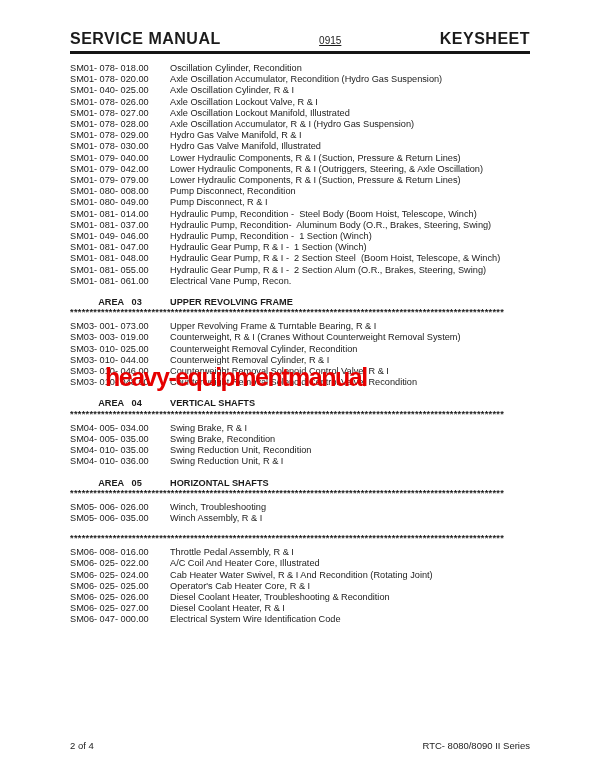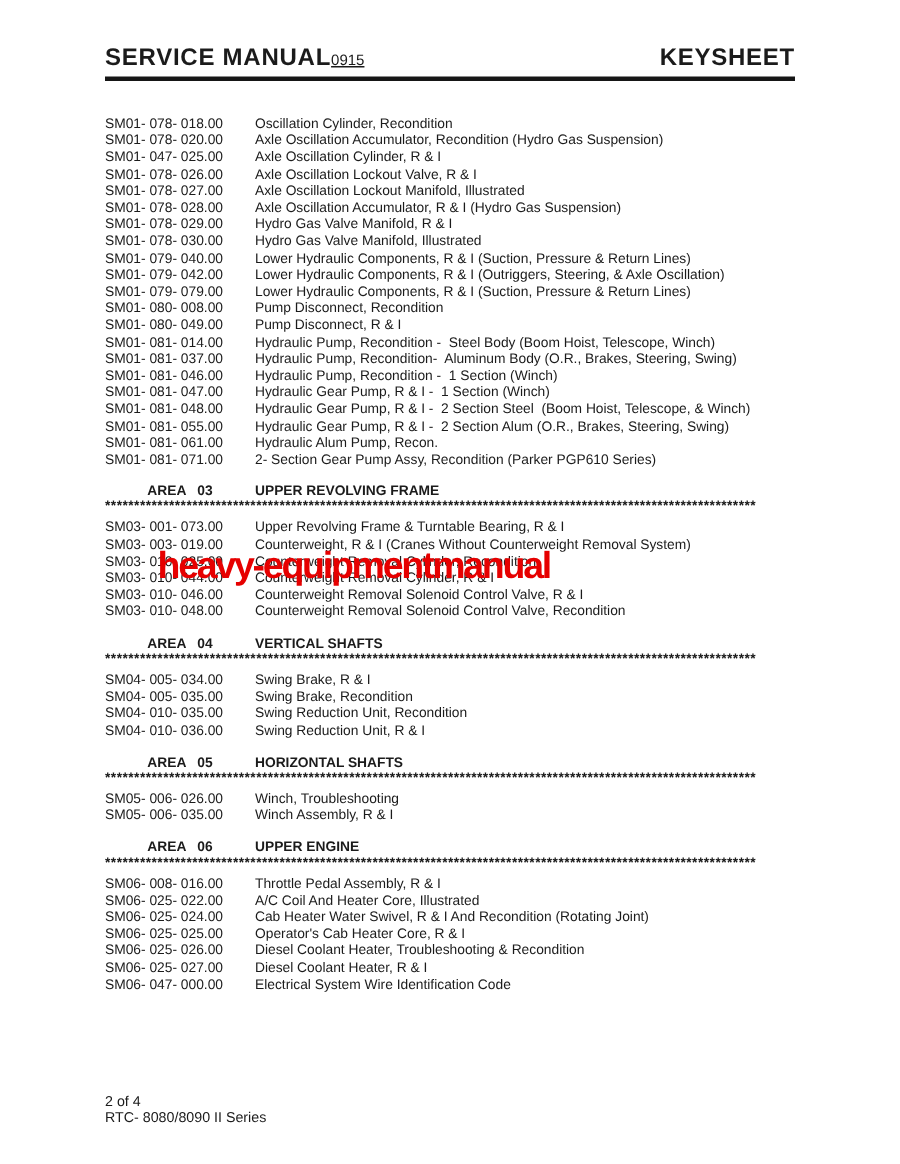--- a/index.html
+++ b/index.html
@@ -11,22 +11,22 @@
     color:#1b1b1b;
     overflow:hidden;
   }
   .inner{margin:0 70px;}
   .header{
     display:flex;align-items:baseline;
     padding-top:30px;padding-bottom:3px;
     border-bottom:3.5px solid #161616;
   }
   .title{font-size:16px;font-weight:bold;letter-spacing:0.5px;white-space:pre;}
-  .docnum{flex:1;font-size:10px;text-decoration:underline;}
-  #content{margin-top:23px;font-size:9.2px;line-height:11.2px;}
+  .docnum{flex:1;text-align:center;font-size:10px;text-decoration:underline;}
+  #content{margin-top:9px;font-size:9.2px;line-height:11.2px;}
   .section{margin-top:10px;}
   .section.no-header{margin-top:0;}
   .area-header{font-weight:bold;line-height:11.2px;white-space:nowrap;}
   .area-label{display:inline-block;width:100px;white-space:pre;text-align:center;}
   .area-title{white-space:pre;}
   .stars{
     font-weight:bold;font-size:9.2px;
     line-height:8px;height:8px;overflow:hidden;
     white-space:nowrap;letter-spacing:0.3px;
     margin-bottom:5px;
@@ -36,56 +36,54 @@
   .desc{white-space:pre;}
   .watermark{
     position:absolute;left:105px;top:363px;
     font-weight:bold;font-size:25px;letter-spacing:-1.5px;
     white-space:nowrap;z-index:5;
   }
   .footer{
     position:absolute;left:70px;right:70px;bottom:25px;
     display:flex;justify-content:space-between;
     font-size:9.5px;
-    flex-direction:column;
   }
 </style>
 </head>
 <body>
 
 <div class="page">
   <div class="inner">
     <div class="header">
       <span class="title">SERVICE MANUAL</span>
       <span class="docnum">0915</span>
       <span class="title">KEYSHEET</span>
     </div>
     <div id="content">
         <div class="section no-header">
           <div class="row"><span class="code">SM01- 078- 018.00</span><span class="desc">Oscillation Cylinder, Recondition</span></div>
           <div class="row"><span class="code">SM01- 078- 020.00</span><span class="desc">Axle Oscillation Accumulator, Recondition (Hydro Gas Suspension)</span></div>
-          <div class="row"><span class="code">SM01- 047- 025.00</span><span class="desc">Axle Oscillation Cylinder, R &amp; I</span></div>
+          <div class="row"><span class="code">SM01- 040- 025.00</span><span class="desc">Axle Oscillation Cylinder, R &amp; I</span></div>
           <div class="row"><span class="code">SM01- 078- 026.00</span><span class="desc">Axle Oscillation Lockout Valve, R &amp; I</span></div>
           <div class="row"><span class="code">SM01- 078- 027.00</span><span class="desc">Axle Oscillation Lockout Manifold, Illustrated</span></div>
           <div class="row"><span class="code">SM01- 078- 028.00</span><span class="desc">Axle Oscillation Accumulator, R &amp; I (Hydro Gas Suspension)</span></div>
           <div class="row"><span class="code">SM01- 078- 029.00</span><span class="desc">Hydro Gas Valve Manifold, R &amp; I</span></div>
           <div class="row"><span class="code">SM01- 078- 030.00</span><span class="desc">Hydro Gas Valve Manifold, Illustrated</span></div>
           <div class="row"><span class="code">SM01- 079- 040.00</span><span class="desc">Lower Hydraulic Components, R &amp; I (Suction, Pressure &amp; Return Lines)</span></div>
           <div class="row"><span class="code">SM01- 079- 042.00</span><span class="desc">Lower Hydraulic Components, R &amp; I (Outriggers, Steering, &amp; Axle Oscillation)</span></div>
           <div class="row"><span class="code">SM01- 079- 079.00</span><span class="desc">Lower Hydraulic Components, R &amp; I (Suction, Pressure &amp; Return Lines)</span></div>
           <div class="row"><span class="code">SM01- 080- 008.00</span><span class="desc">Pump Disconnect, Recondition</span></div>
           <div class="row"><span class="code">SM01- 080- 049.00</span><span class="desc">Pump Disconnect, R &amp; I</span></div>
           <div class="row"><span class="code">SM01- 081- 014.00</span><span class="desc">Hydraulic Pump, Recondition -  Steel Body (Boom Hoist, Telescope, Winch)</span></div>
           <div class="row"><span class="code">SM01- 081- 037.00</span><span class="desc">Hydraulic Pump, Recondition-  Aluminum Body (O.R., Brakes, Steering, Swing)</span></div>
-          <div class="row"><span class="code">SM01- 081- 046.00</span><span class="desc">Hydraulic Pump, Recondition -  1 Section (Winch)</span></div>
+          <div class="row"><span class="code">SM01- 049- 046.00</span><span class="desc">Hydraulic Pump, Recondition -  1 Section (Winch)</span></div>
           <div class="row"><span class="code">SM01- 081- 047.00</span><span class="desc">Hydraulic Gear Pump, R &amp; I -  1 Section (Winch)</span></div>
           <div class="row"><span class="code">SM01- 081- 048.00</span><span class="desc">Hydraulic Gear Pump, R &amp; I -  2 Section Steel  (Boom Hoist, Telescope, &amp; Winch)</span></div>
           <div class="row"><span class="code">SM01- 081- 055.00</span><span class="desc">Hydraulic Gear Pump, R &amp; I -  2 Section Alum (O.R., Brakes, Steering, Swing)</span></div>
-          <div class="row"><span class="code">SM01- 081- 061.00</span><span class="desc">Hydraulic Alum Pump, Recon.</span></div>
-          <div class="row"><span class="code">SM01- 081- 071.00</span><span class="desc">2- Section Gear Pump Assy, Recondition (Parker PGP610 Series)</span></div>
+          <div class="row"><span class="code">SM01- 081- 061.00</span><span class="desc">Electrical Vane Pump, Recon.</span></div>
         </div>
         <div class="section">
           <div class="area-header"><span class="area-label">AREA   03</span><span class="area-title">UPPER REVOLVING FRAME</span></div>
           <div class="stars">****************************************************************************************************************</div>
           <div class="row"><span class="code">SM03- 001- 073.00</span><span class="desc">Upper Revolving Frame &amp; Turntable Bearing, R &amp; I</span></div>
           <div class="row"><span class="code">SM03- 003- 019.00</span><span class="desc">Counterweight, R &amp; I (Cranes Without Counterweight Removal System)</span></div>
           <div class="row"><span class="code">SM03- 010- 025.00</span><span class="desc">Counterweight Removal Cylinder, Recondition</span></div>
           <div class="row"><span class="code">SM03- 010- 044.00</span><span class="desc">Counterweight Removal Cylinder, R &amp; I</span></div>
           <div class="row"><span class="code">SM03- 010- 046.00</span><span class="desc">Counterweight Removal Solenoid Control Valve, R &amp; I</span></div>
           <div class="row"><span class="code">SM03- 010- 048.00</span><span class="desc">Counterweight Removal Solenoid Control Valve, Recondition</span></div>
@@ -98,21 +96,20 @@
           <div class="row"><span class="code">SM04- 010- 035.00</span><span class="desc">Swing Reduction Unit, Recondition</span></div>
           <div class="row"><span class="code">SM04- 010- 036.00</span><span class="desc">Swing Reduction Unit, R &amp; I</span></div>
         </div>
         <div class="section">
           <div class="area-header"><span class="area-label">AREA   05</span><span class="area-title">HORIZONTAL SHAFTS</span></div>
           <div class="stars">****************************************************************************************************************</div>
           <div class="row"><span class="code">SM05- 006- 026.00</span><span class="desc">Winch, Troubleshooting</span></div>
           <div class="row"><span class="code">SM05- 006- 035.00</span><span class="desc">Winch Assembly, R &amp; I</span></div>
         </div>
         <div class="section">
-          <div class="area-header"><span class="area-label">AREA   06</span><span class="area-title">UPPER ENGINE</span></div>
           <div class="stars">****************************************************************************************************************</div>
           <div class="row"><span class="code">SM06- 008- 016.00</span><span class="desc">Throttle Pedal Assembly, R &amp; I</span></div>
           <div class="row"><span class="code">SM06- 025- 022.00</span><span class="desc">A/C Coil And Heater Core, Illustrated</span></div>
           <div class="row"><span class="code">SM06- 025- 024.00</span><span class="desc">Cab Heater Water Swivel, R &amp; I And Recondition (Rotating Joint)</span></div>
           <div class="row"><span class="code">SM06- 025- 025.00</span><span class="desc">Operator's Cab Heater Core, R &amp; I</span></div>
           <div class="row"><span class="code">SM06- 025- 026.00</span><span class="desc">Diesel Coolant Heater, Troubleshooting &amp; Recondition</span></div>
           <div class="row"><span class="code">SM06- 025- 027.00</span><span class="desc">Diesel Coolant Heater, R &amp; I</span></div>
           <div class="row"><span class="code">SM06- 047- 000.00</span><span class="desc">Electrical System Wire Identification Code</span></div>
         </div>
       </div>

